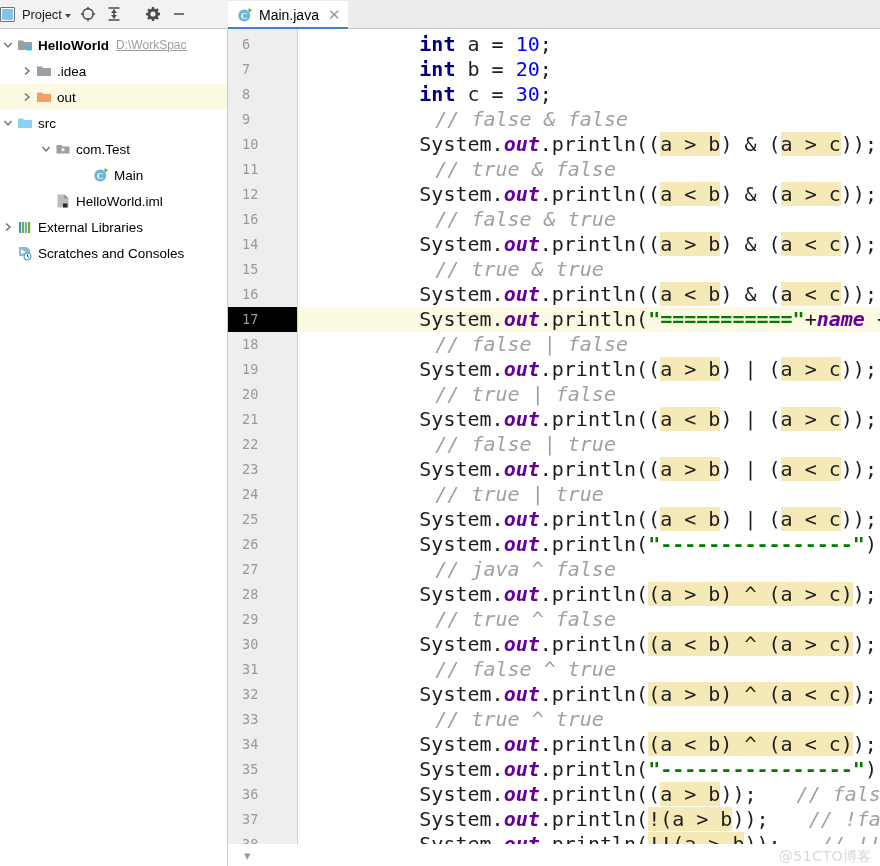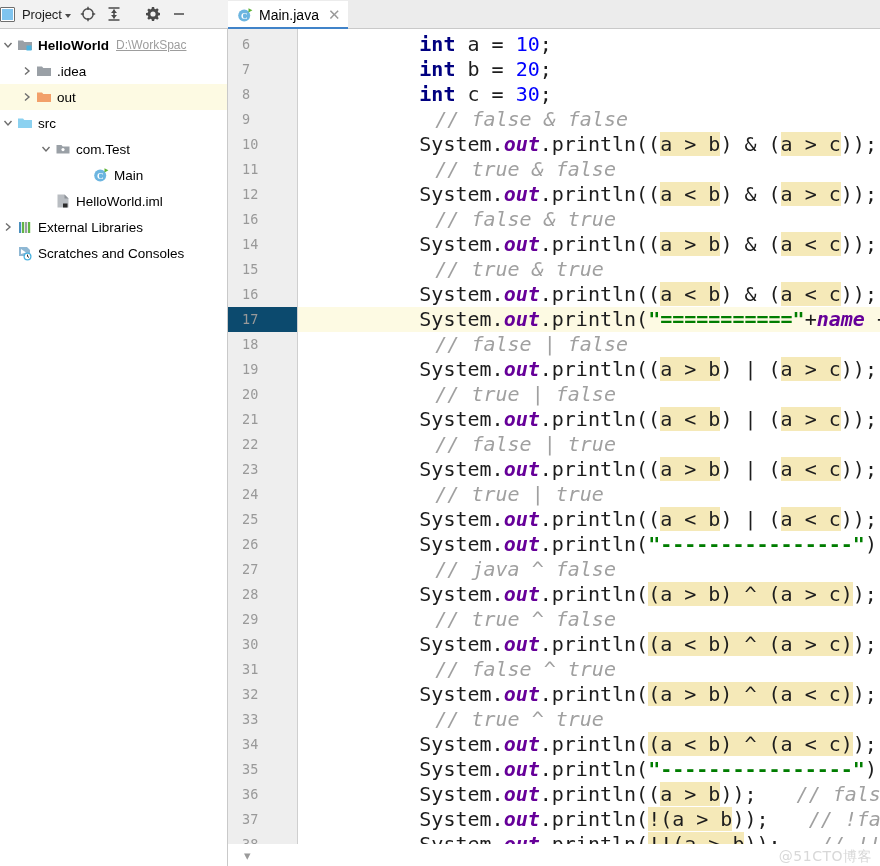--- a/index.html
+++ b/index.html
@@ -202,21 +202,21 @@
   .gutter-line {
     height: 25px;
     line-height: 25px;
     text-align: left;
     padding-left: 14px;
     box-sizing: border-box;
     font-family: "DejaVu Sans Mono", monospace;
     font-size: 13.5px;
     color: #999999;
   }
-  .gutter-line.current { background: #0c4a6e; }
+  .gutter-line.current { background: #000000; }
   .gutter-rule {
     position: absolute;
     top: 0; bottom: 0;
     left: 69px;
     width: 1px;
     background: #cfcfcf;
   }
   .code-area {
     flex: 1 1 auto;
     position: relative;

